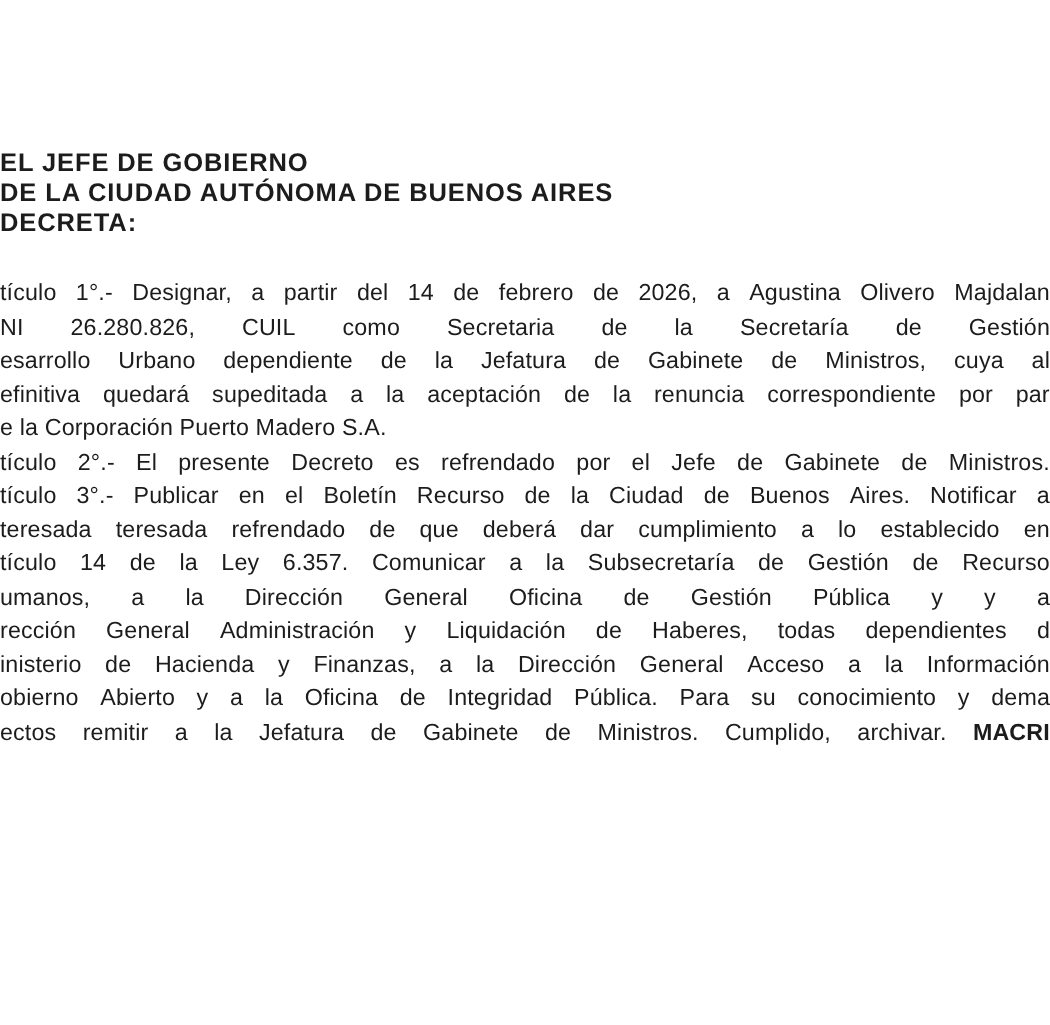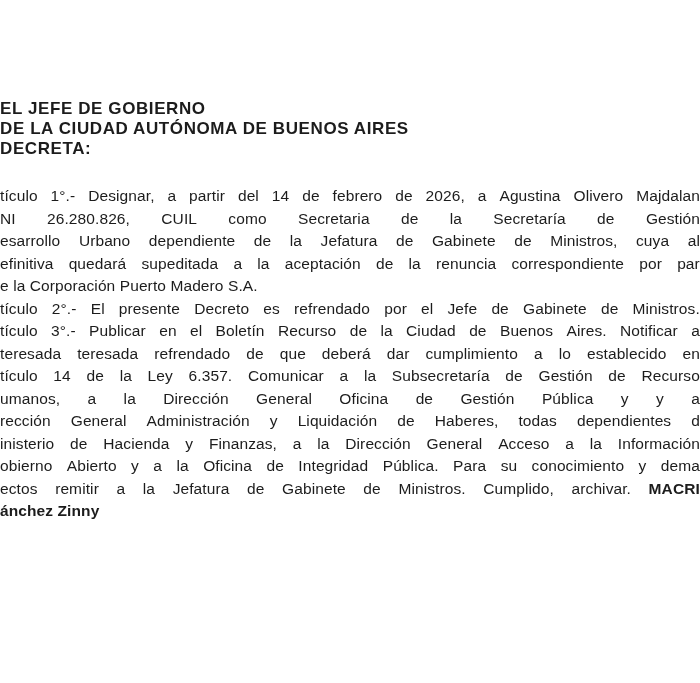--- a/index.html
+++ b/index.html
@@ -248,15 +248,14 @@
         <span class="w">la</span>
         <span class="w">Jefatura</span>
         <span class="w">de</span>
         <span class="w">Gabinete</span>
         <span class="w">de</span>
         <span class="w">Ministros.</span>
         <span class="w">Cumplido,</span>
         <span class="w">archivar.</span>
         <span class="w bold">MACRI</span>
       </div>
-      <div class="bline"><span class="seg bold">ánchez Zinny</span></div>
     </div>
 </div>
 
 </body></html>

